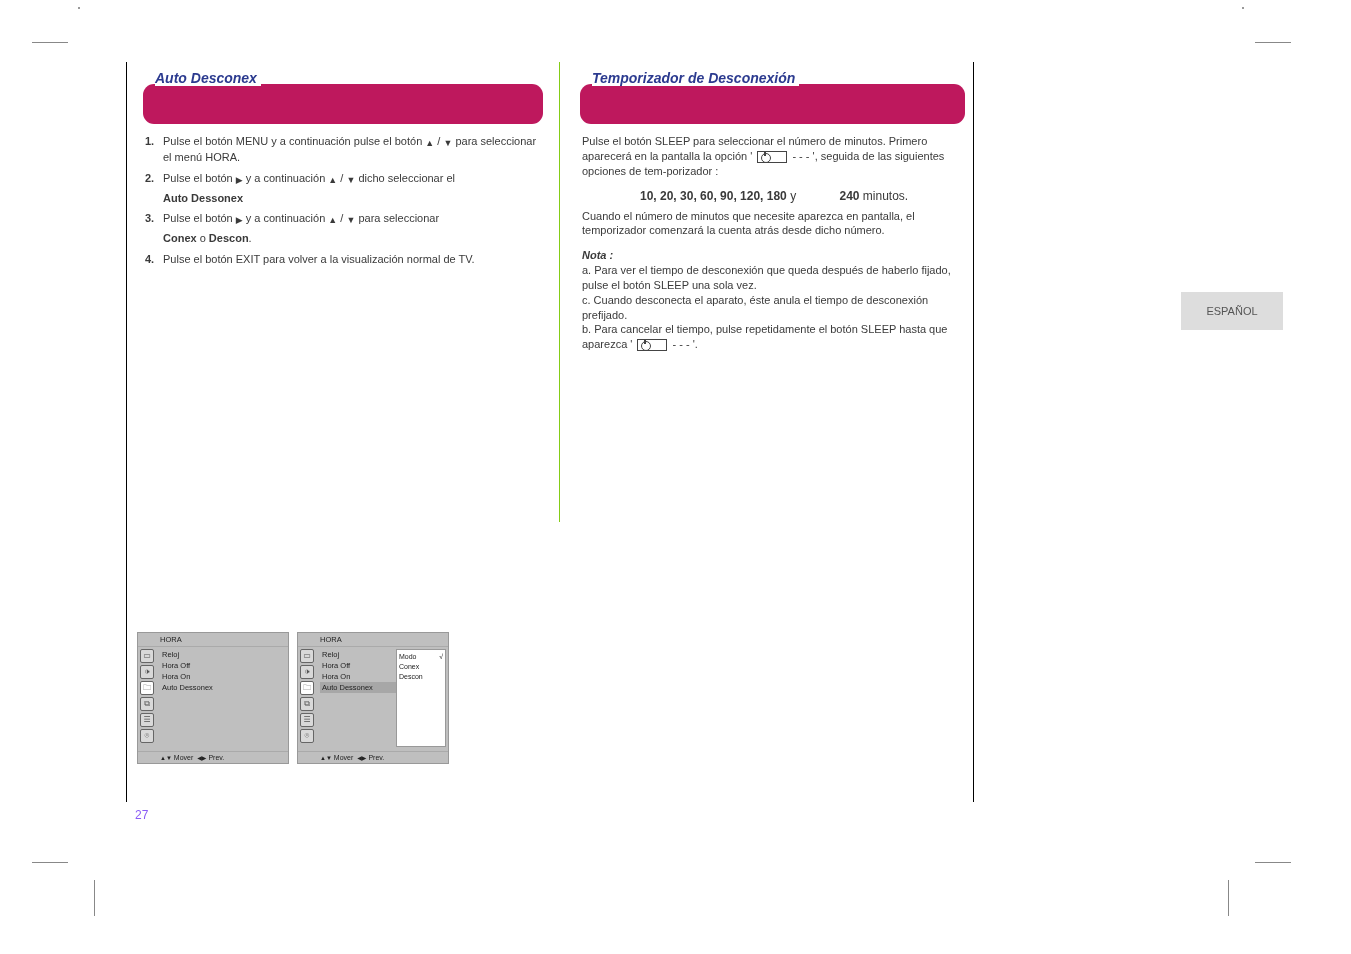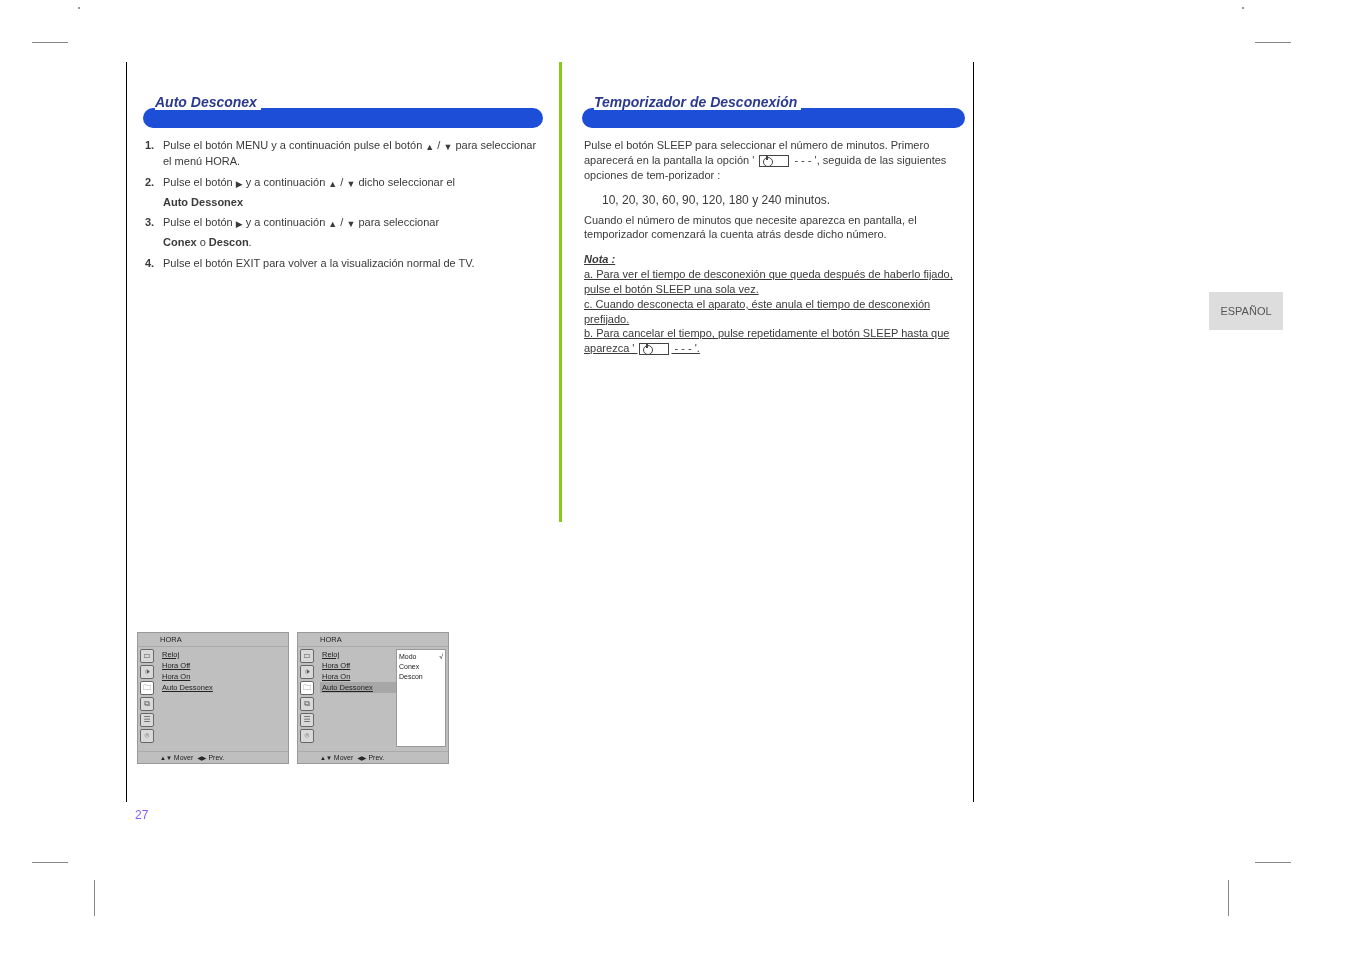--- a/index.html
+++ b/index.html
@@ -31,80 +31,80 @@
     width: 848px;
     height: 740px;
     border-left: 1px solid #000;
     border-right: 1px solid #000;
   }
 
   .tab {
     position: absolute;
     top: 230px;
     right: -310px;
-    width: 74px;
+    width: 102px;
     height: 38px;
     background: #ddd;
     display: flex;
     align-items: center;
     justify-content: center;
     font-size: 11px;
     color: #555;
   }
 
   .col {
     position: absolute;
     top: 0;
     width: 412px;
   }
   .col-left { left: 10px; }
-  .col-right { left: 432px; border-left: 3px solid #84cc16; padding-left: 14px; height: 460px; }
+  .col-right { left: 432px; border-left: 1px solid #84cc16; padding-left: 14px; height: 460px; }
 
   .pill {
     position: relative;
-    height: 20px;
-    background: #1d4ed8;
+    height: 40px;
+    background: #be185d;
     border-radius: 11px;
-    margin: 46px 6px 10px 6px;
+    margin: 22px 6px 10px 6px;
   }
   .pill span {
     position: absolute;
     left: 12px;
     top: -14px;
     background: #fff;
     padding: 0 4px 0 0;
     font-size: 14px;
     font-weight: bold;
     font-style: italic;
     color: #2b3a8f;
   }
 
   .para { line-height: 1.35; margin: 4px 8px 10px 8px; }
   .step { line-height: 1.35; margin: 6px 8px 4px 8px; display: flex; }
   .step .num { width: 18px; flex: 0 0 18px; font-weight: bold; }
   .step .body { flex: 1; }
   .sub { margin-left: 26px; margin-right: 8px; line-height: 1.35; margin-bottom: 6px; }
-  .note { margin: 2px 8px 4px 8px; line-height: 1.35; text-decoration: underline; }
+  .note { margin: 2px 8px 4px 8px; line-height: 1.35; }
 
   .bold { font-weight: bold; }
   .italic { font-style: italic; }
 
   .tri-up, .tri-down, .tri-right {
     display: inline-block; vertical-align: -1px;
   }
   .tri-up::before { content: "▲"; font-size: 9px; }
   .tri-down::before { content: "▼"; font-size: 9px; }
   .tri-right::before { content: "▶"; font-size: 9px; }
 
   .sleep-row {
     margin: 6px 8px 6px 26px;
     white-space: pre;
     font-size: 12px;
   }
-  .sleep-row .nums { font-weight: normal; }
+  .sleep-row .nums { font-weight: bold; margin-left: 40px; }
   .sleep-box {
     display: inline-block;
     vertical-align: middle;
     border: 1px solid #444;
     width: 30px; height: 12px;
     position: relative;
     margin: 0 2px;
   }
   .sleep-box::before {
     content: "";
@@ -174,21 +174,20 @@
   .osd .content {
     flex: 1;
     background: #bfbfbf;
     padding: 2px 2px 2px 4px;
     position: relative;
   }
   .osd .row {
     height: 11px; line-height: 11px;
     padding-left: 2px;
     display: flex;
-    text-decoration: underline;
   }
   .osd .row .lbl { flex: 1; }
   .osd .row.sel { background: #a7a7a7; }
   .osd .detail {
     position: absolute;
     right: 2px; top: 2px;
     width: 50px; height: 98px;
     background: #fff;
     border: 1px solid #999;
     padding: 2px;

